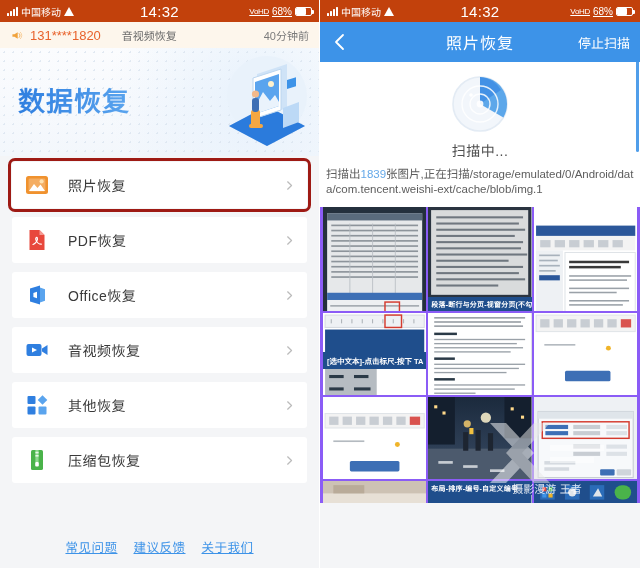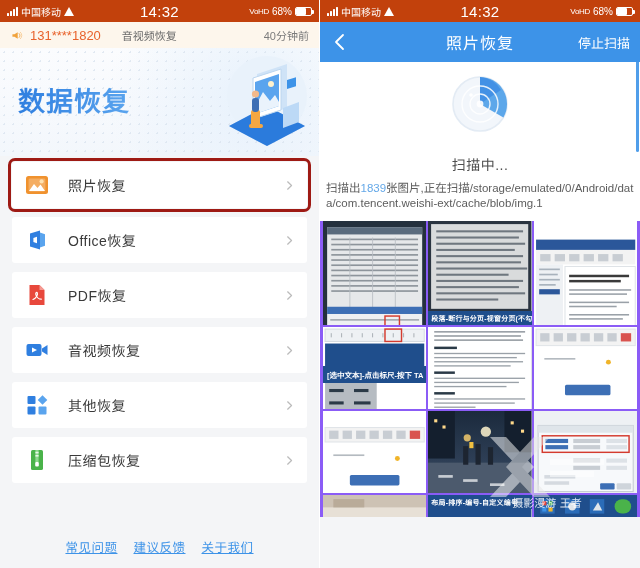--- a/index.html
+++ b/index.html
@@ -12,21 +12,21 @@
   .panel { width: 320px; height: 568px; position: relative; overflow: hidden; background: #f4f5f7; }
   .panel.left { border-right: 1px solid #ffffff; }
 
   
   .statusbar {
     height: 22px; background: #c2410c; color: #ffffff;
     display: flex; align-items: center; padding: 0 7px;
     font-size: 10px; position: relative;
   }
   .sb-left { display: flex; align-items: center; gap: 3px; }
-  .sb-right { display: flex; align-items: center; gap: 3px; margin-left: auto; }
+  .sb-right { display: flex; align-items: center; gap: 3px; margin-left: auto; text-decoration: underline; }
   .sb-center { position: absolute; left: 0; right: 0; text-align: center; font-size: 15px; letter-spacing: .3px; }
   .signal { display: inline-flex; align-items: flex-end; gap: 1px; height: 9px; }
   .signal i { width: 2px; background: #ffffff; display: block; border-radius: .5px; }
   .signal i:nth-child(1){height:3px} .signal i:nth-child(2){height:5px}
   .signal i:nth-child(3){height:7px} .signal i:nth-child(4){height:9px}
   .carrier { font-size: 10px; }
   .wifi { width: 11px; height: 9px; position: relative; display: inline-block; }
   .wifi::before {
     content: ""; position: absolute; left: 0; bottom: 0;
     border-left: 5.5px solid transparent; border-right: 5.5px solid transparent;
@@ -108,21 +108,21 @@
   }
   .footer-links a {
     font-size: 12.5px; color: #3d93e8; text-decoration: underline; letter-spacing: .5px;
   }
 
   
   .scan-area { background: #ffffff; padding: 10px 0 8px 0; }
   .radar { width: 60px; height: 60px; margin: 2px auto 0 auto; display: block; }
   .scan-title {
     text-align: center; font-size: 14px; color: #4f4f4f;
-    margin-top: 20px; letter-spacing: .5px;
+    margin-top: 6px; letter-spacing: .5px;
   }
   .scan-desc {
     font-size: 11.5px; color: #5d5d5d; line-height: 15px;
     padding: 7px 6px 2px 6px; text-align: left; word-break: break-all;
   }
   .scan-count { color: #64a8e8; }
 
   
   .grid {
     display: grid; grid-template-columns: repeat(3, 1fr);
@@ -225,37 +225,37 @@
           <circle cx="17.6" cy="9.4" r="2.1" fill="#ffe2b0"></circle>
         </svg>
         <span class="mi-label">照片恢复</span>
         <svg class="mi-chevron" viewBox="0 0 12 12">
           <path d="M4 2l4.2 4L4 10" fill="none" stroke="#bbbbbb" stroke-width="1.4" stroke-linecap="round" stroke-linejoin="round"></path>
         </svg>
       </div>
 
       <div class="menu-item">
         <svg class="mi-icon" viewBox="0 0 26 26">
+          <path d="M5.5 3h10l5 5v15h-15z" fill="#e8483c"></path>
+          <path d="M15.5 3l5 5h-5z" fill="#f59a92"></path>
+          <path d="M9 17.5c3.5-1.5 5-5 4.3-6.6-.6-1.4-2 .2-1.4 2 .7 2 3 4.3 5.4 4.3" fill="none" stroke="#ffffff" stroke-width="1.2" stroke-linecap="round"></path>
+        </svg>
+        <span class="mi-label">PDF恢复</span>
+        <svg class="mi-chevron" viewBox="0 0 12 12">
+          <path d="M4 2l4.2 4L4 10" fill="none" stroke="#bbbbbb" stroke-width="1.4" stroke-linecap="round" stroke-linejoin="round"></path>
+        </svg>
+      </div>
+
+      <div class="menu-item">
+        <svg class="mi-icon" viewBox="0 0 26 26">
           <path d="M6 6.5 L16 3.5 L16 22.5 L6 19.5 Z" fill="#2f7fe0"></path>
           <path d="M16 5.5 L21 7.2 L21 18.8 L16 20.5 Z" fill="#5aa4ee"></path>
           <path d="M9.4 11 L13 9.8 L13 16.2 L9.4 15 Z" fill="#ffffff"></path>
         </svg>
         <span class="mi-label">Office恢复</span>
-        <svg class="mi-chevron" viewBox="0 0 12 12">
-          <path d="M4 2l4.2 4L4 10" fill="none" stroke="#bbbbbb" stroke-width="1.4" stroke-linecap="round" stroke-linejoin="round"></path>
-        </svg>
-      </div>
-
-      <div class="menu-item">
-        <svg class="mi-icon" viewBox="0 0 26 26">
-          <path d="M5.5 3h10l5 5v15h-15z" fill="#e8483c"></path>
-          <path d="M15.5 3l5 5h-5z" fill="#f59a92"></path>
-          <path d="M9 17.5c3.5-1.5 5-5 4.3-6.6-.6-1.4-2 .2-1.4 2 .7 2 3 4.3 5.4 4.3" fill="none" stroke="#ffffff" stroke-width="1.2" stroke-linecap="round"></path>
-        </svg>
-        <span class="mi-label">PDF恢复</span>
         <svg class="mi-chevron" viewBox="0 0 12 12">
           <path d="M4 2l4.2 4L4 10" fill="none" stroke="#bbbbbb" stroke-width="1.4" stroke-linecap="round" stroke-linejoin="round"></path>
         </svg>
       </div>
 
       <div class="menu-item">
         <svg class="mi-icon" viewBox="0 0 26 26">
           <rect x="2.5" y="7" width="15" height="12" rx="2" fill="#2f7fe0"></rect>
           <path d="M18 11.5 L23.5 8 L23.5 18 L18 14.5 Z" fill="#2f7fe0"></path>
           <path d="M8 10.5 L13 13 L8 15.5 Z" fill="#ffffff"></path>

